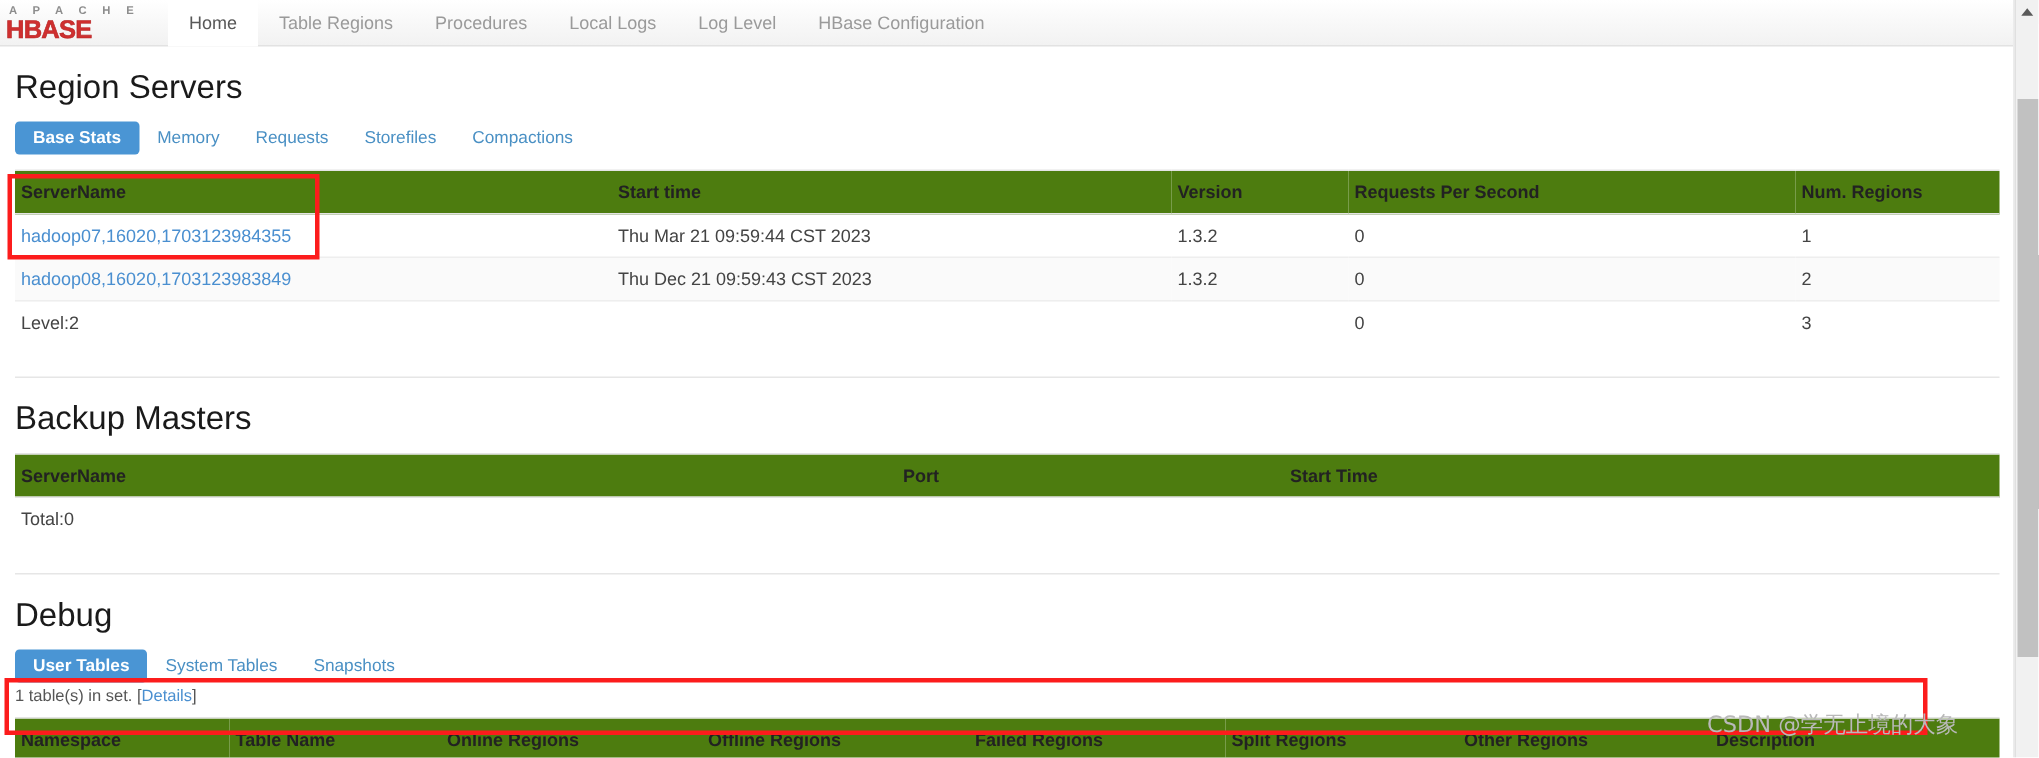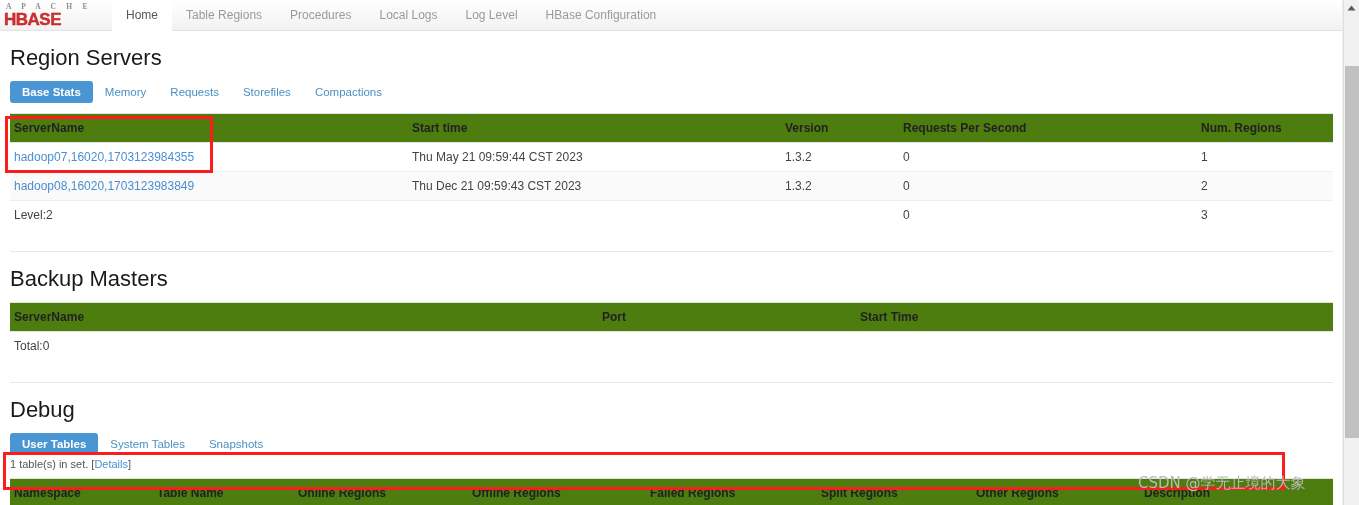--- a/index.html
+++ b/index.html
@@ -35,21 +35,20 @@
     padding-left: 4px;
     box-sizing: border-box;
   }
   .brand-apache {
     font-size: 7.5px;
     letter-spacing: 4.2px;
     color: #8d8d8d;
     font-weight: bold;
     line-height: 9px;
     padding-left: 2px;
-    font-family: Liberation Serif, serif;
   }
   .brand-hbase {
     font-size: 17px;
     font-weight: bold;
     color: #cf2f2f;
     letter-spacing: -0.5px;
     line-height: 17px;
     -webkit-text-stroke: 0.4px #b62222;
   }
   .nav-items {
@@ -254,21 +253,21 @@
         <th style="width:390px">ServerName</th>
         <th style="width:365px">Start time</th>
         <th style="width:110px">Version</th>
         <th style="width:290px">Requests Per Second</th>
         <th>Num. Regions</th>
       </tr>
     </thead>
     <tbody>
       <tr>
         <td><a class="link">hadoop07,16020,1703123984355</a></td>
-        <td>Thu May 21 09:59:44 CST 2023</td>
+        <td>Thu Mar 21 09:59:44 CST 2023</td>
         <td>1.3.2</td>
         <td>0</td>
         <td>1</td>
       </tr>
       <tr class="alt">
         <td><a class="link">hadoop08,16020,1703123983849</a></td>
         <td>Thu Dec 21 09:59:43 CST 2023</td>
         <td>1.3.2</td>
         <td>0</td>
         <td>2</td>

